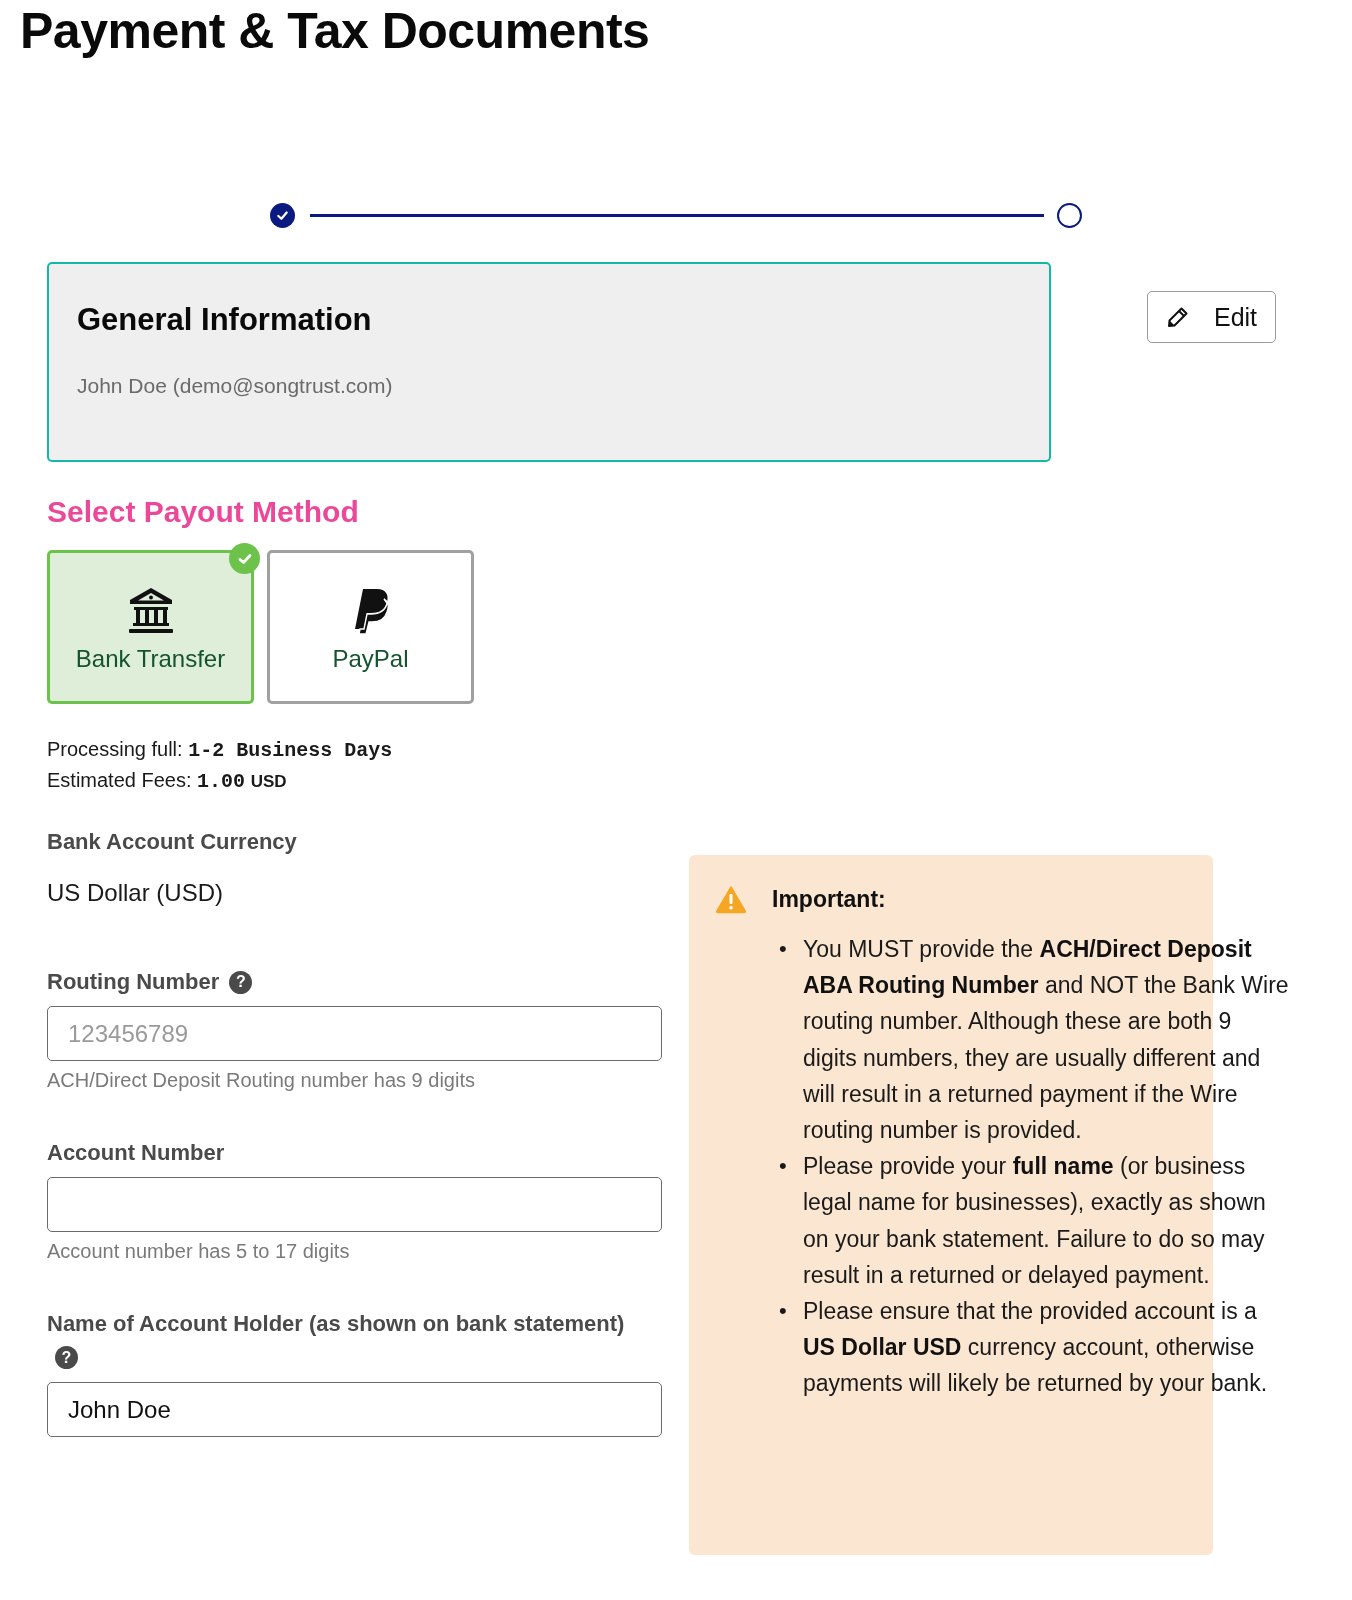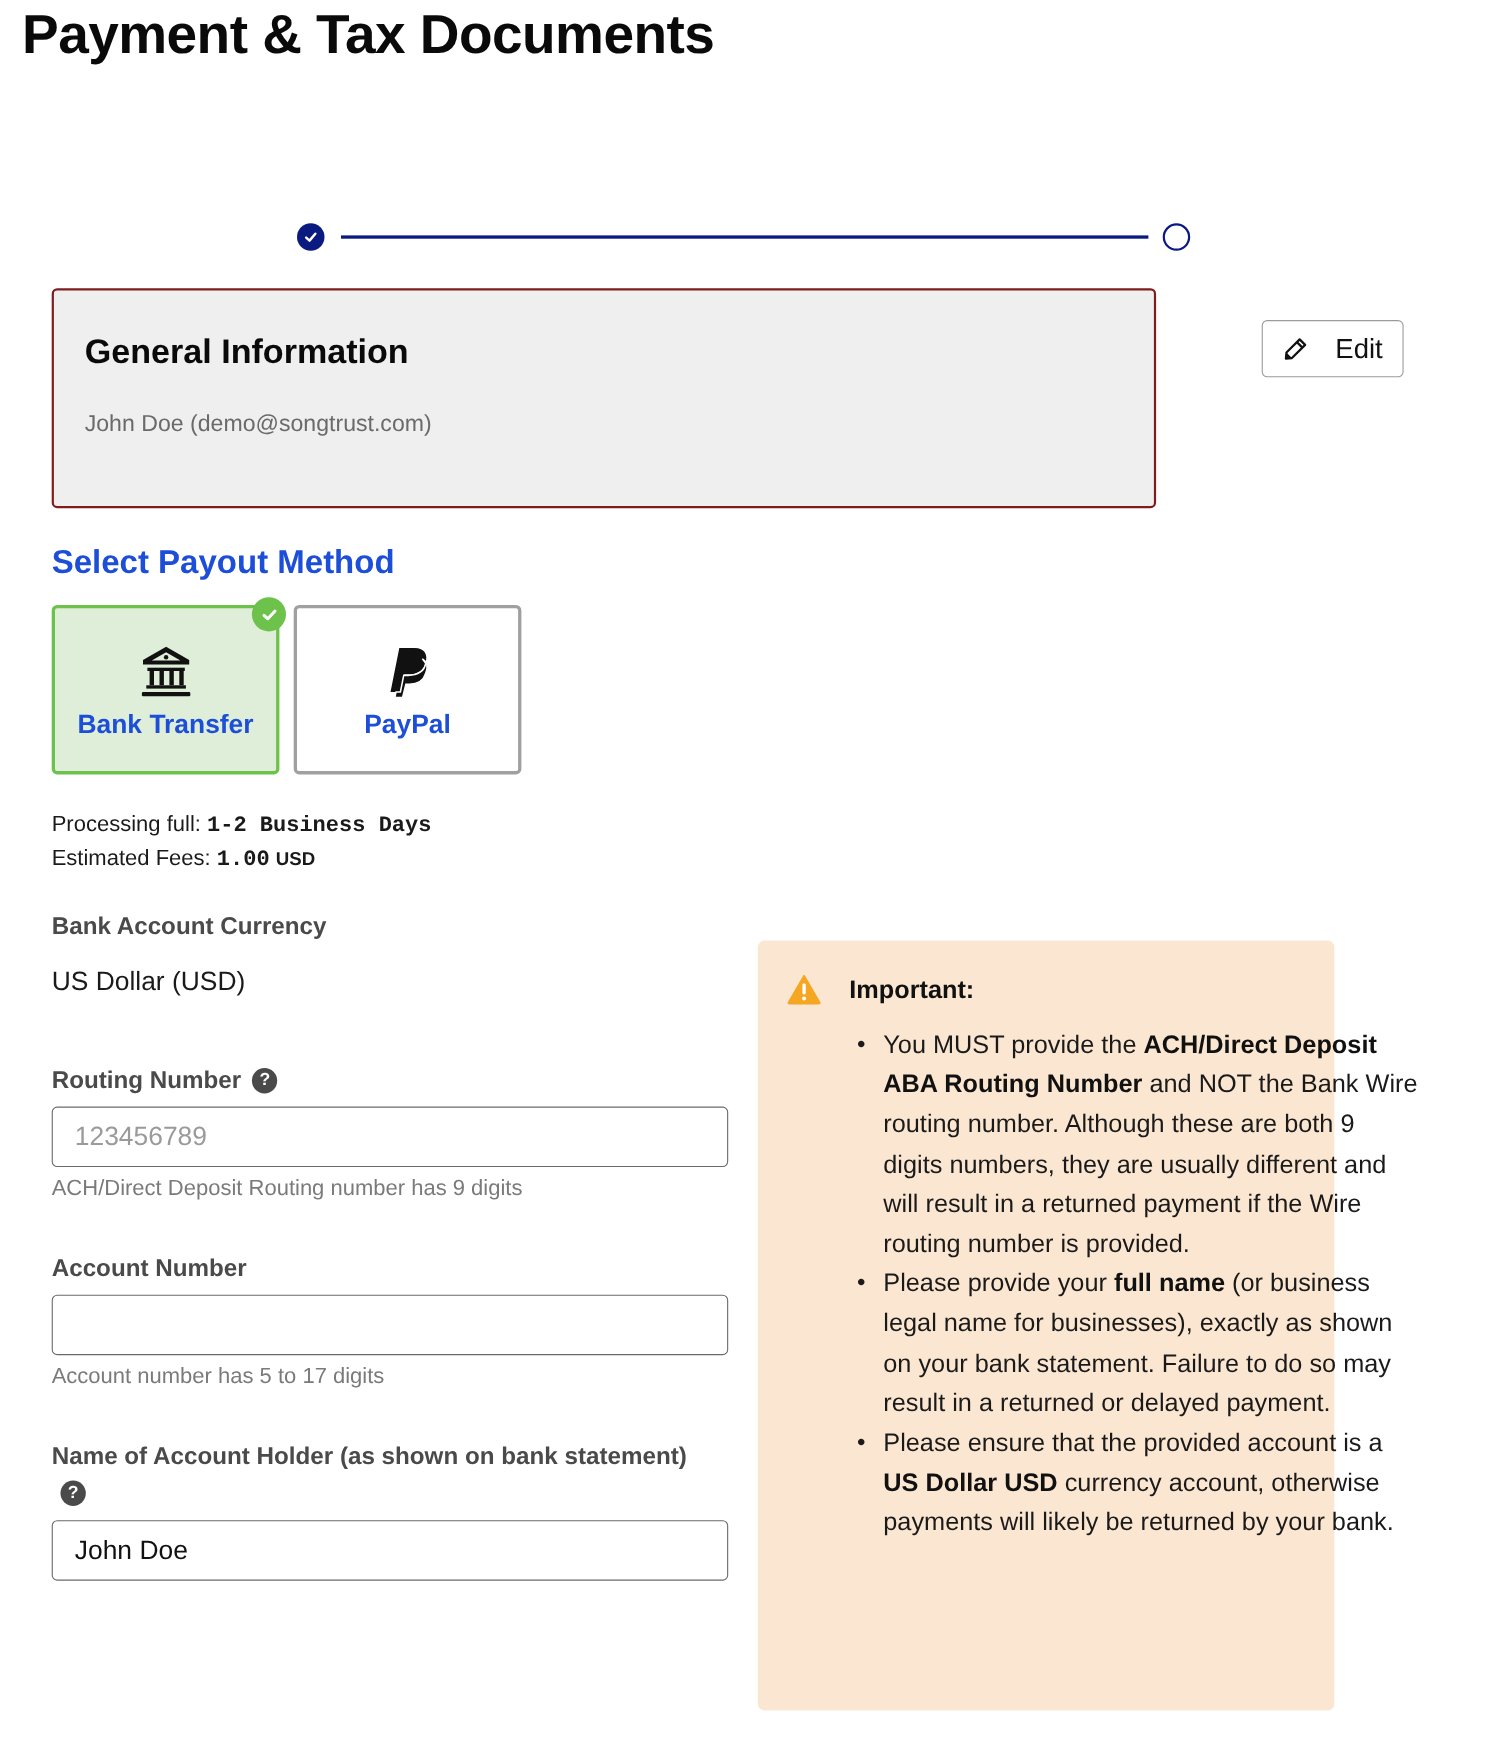--- a/index.html
+++ b/index.html
@@ -8,34 +8,34 @@
 
   .page-title { position: absolute; left: 20px; top: 2px; font-size: 50px; font-weight: 700; letter-spacing: -0.5px; color: #0a0a0a; line-height: 58px; }
 
   
   .stepper { position: absolute; left: 270px; top: 203px; width: 814px; height: 26px; }
   .step-dot-done { position: absolute; left: 0; top: 0; width: 25px; height: 25px; border-radius: 50%; background: #0b1a80; display: flex; align-items: center; justify-content: center; }
   .step-line { position: absolute; left: 40px; top: 11px; width: 734px; height: 3px; background: #0b1a80; }
   .step-dot-open { position: absolute; left: 787px; top: 0; width: 25px; height: 25px; border-radius: 50%; border: 2px solid #0b1a80; background: #fff; }
 
   
-  .info-card { position: absolute; left: 47px; top: 262px; width: 1004px; height: 200px; background: #efefef; border: 2px solid #7f1d1d; border-radius: 5px; }
+  .info-card { position: absolute; left: 47px; top: 262px; width: 1004px; height: 200px; background: #efefef; border: 2px solid #14b8a6; border-radius: 5px; }
   .info-title { position: absolute; left: 28px; top: 38px; font-size: 31px; font-weight: 700; color: #0a0a0a; }
   .info-line { position: absolute; left: 28px; font-size: 21px; color: #6a6a6a; }
   .info-line b { font-weight: 700; color: #6a6a6a; }
   .edit-btn { position: absolute; left: 1098px; top: 27px; width: 129px; height: 52px; background: #fff; border: 1.5px solid #9a9a9a; border-radius: 5px; display: flex; align-items: center; justify-content: center; gap: 24px; font-size: 25px; color: #111; cursor: pointer; }
 
-  .section-title { position: absolute; left: 47px; top: 495px; font-size: 30px; font-weight: 700; color: #1d4ed8; }
+  .section-title { position: absolute; left: 47px; top: 495px; font-size: 30px; font-weight: 700; color: #ec4899; }
 
   
   .method { position: absolute; top: 550px; width: 207px; height: 154px; border-radius: 5px; display: flex; flex-direction: column; align-items: center; cursor: pointer; }
   .method.bank { left: 47px; background: #dfeed8; border: 3px solid #6cc24a; }
   .method.paypal { left: 267px; background: #fff; border: 3px solid #a0a0a0; }
   .method .m-icon { margin-top: 30px; height: 52px; display: flex; align-items: flex-end; }
-  .method .m-label { margin-top: 10px; font-size: 24px; font-weight: 700; color: #1d4ed8; }
+  .method .m-label { margin-top: 10px; font-size: 24px; font-weight: 400; color: #14532d; }
   .selected-check { position: absolute; left: 229px; top: 543px; width: 31px; height: 31px; border-radius: 50%; background: #6cc24a; display: flex; align-items: center; justify-content: center; }
 
   .meta-line { position: absolute; left: 47px; font-size: 20px; color: #1a1a1a; }
   .meta-line b { font-weight: 700; font-family: Liberation Mono, monospace; }
   .meta-line .usd { font-size: 17px; font-weight: 700; }
 
   .field-label { position: absolute; left: 47px; font-size: 22px; font-weight: 700; color: #4a4a4a; display: flex; align-items: center; gap: 10px; }
   .help-icon { width: 23px; height: 23px; border-radius: 50%; background: #4a4a4a; color: #fff; font-size: 16px; font-weight: 700; display: inline-flex; align-items: center; justify-content: center; cursor: pointer; }
   .static-value { position: absolute; left: 47px; font-size: 24px; color: #1a1a1a; }
   .text-input { position: absolute; left: 47px; width: 615px; height: 55px; border: 1.5px solid #6a6a6a; border-radius: 5px; background: #fff; font-size: 24px; padding: 0 20px; color: #111; font-family: "Liberation Sans", "DejaVu Sans", sans-serif; outline: none; }

